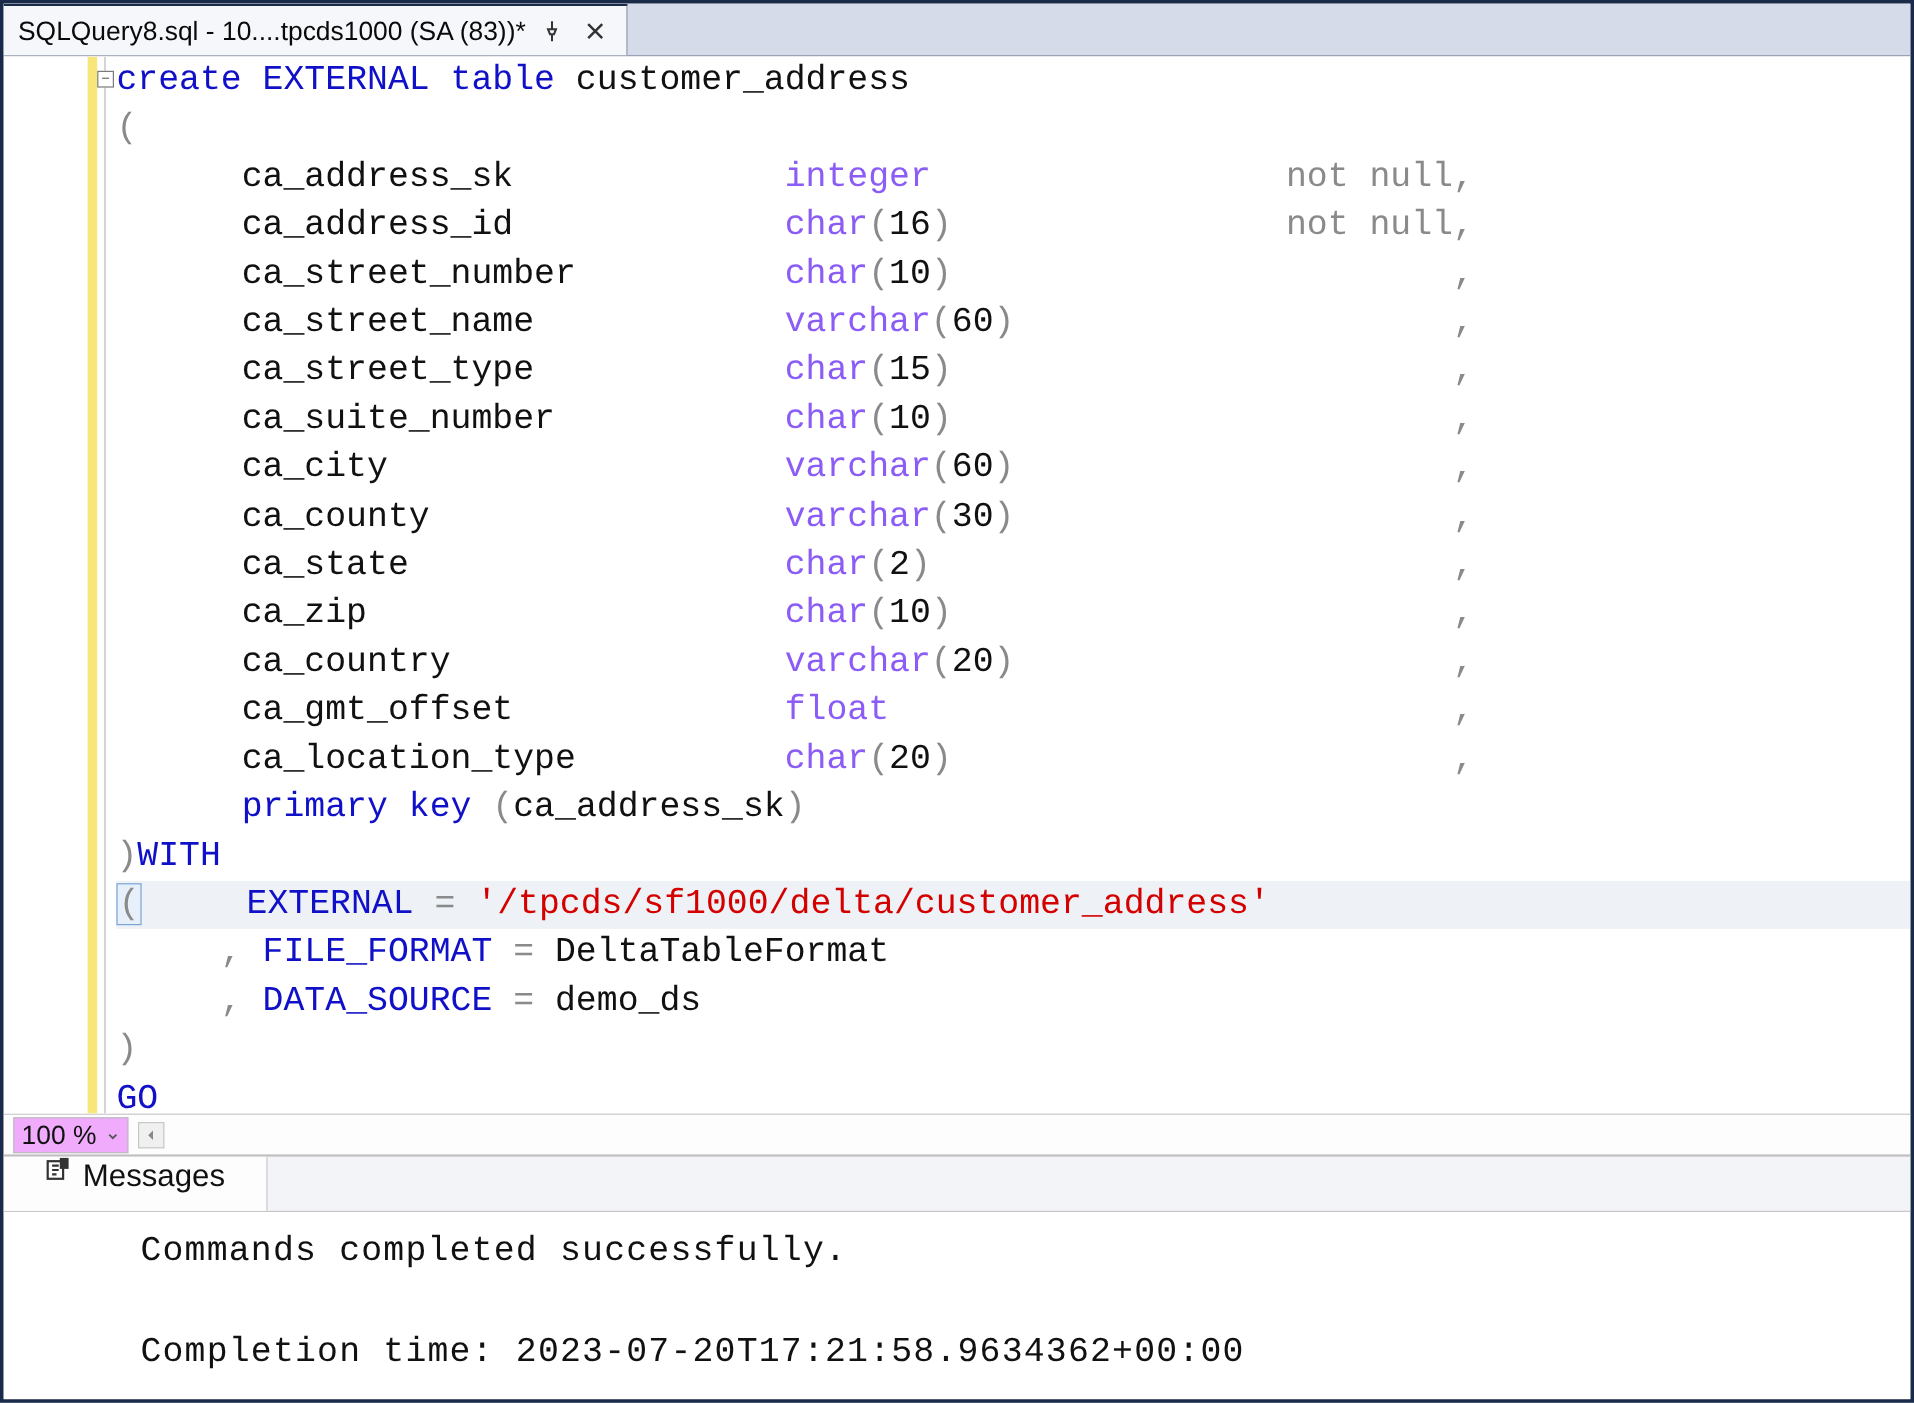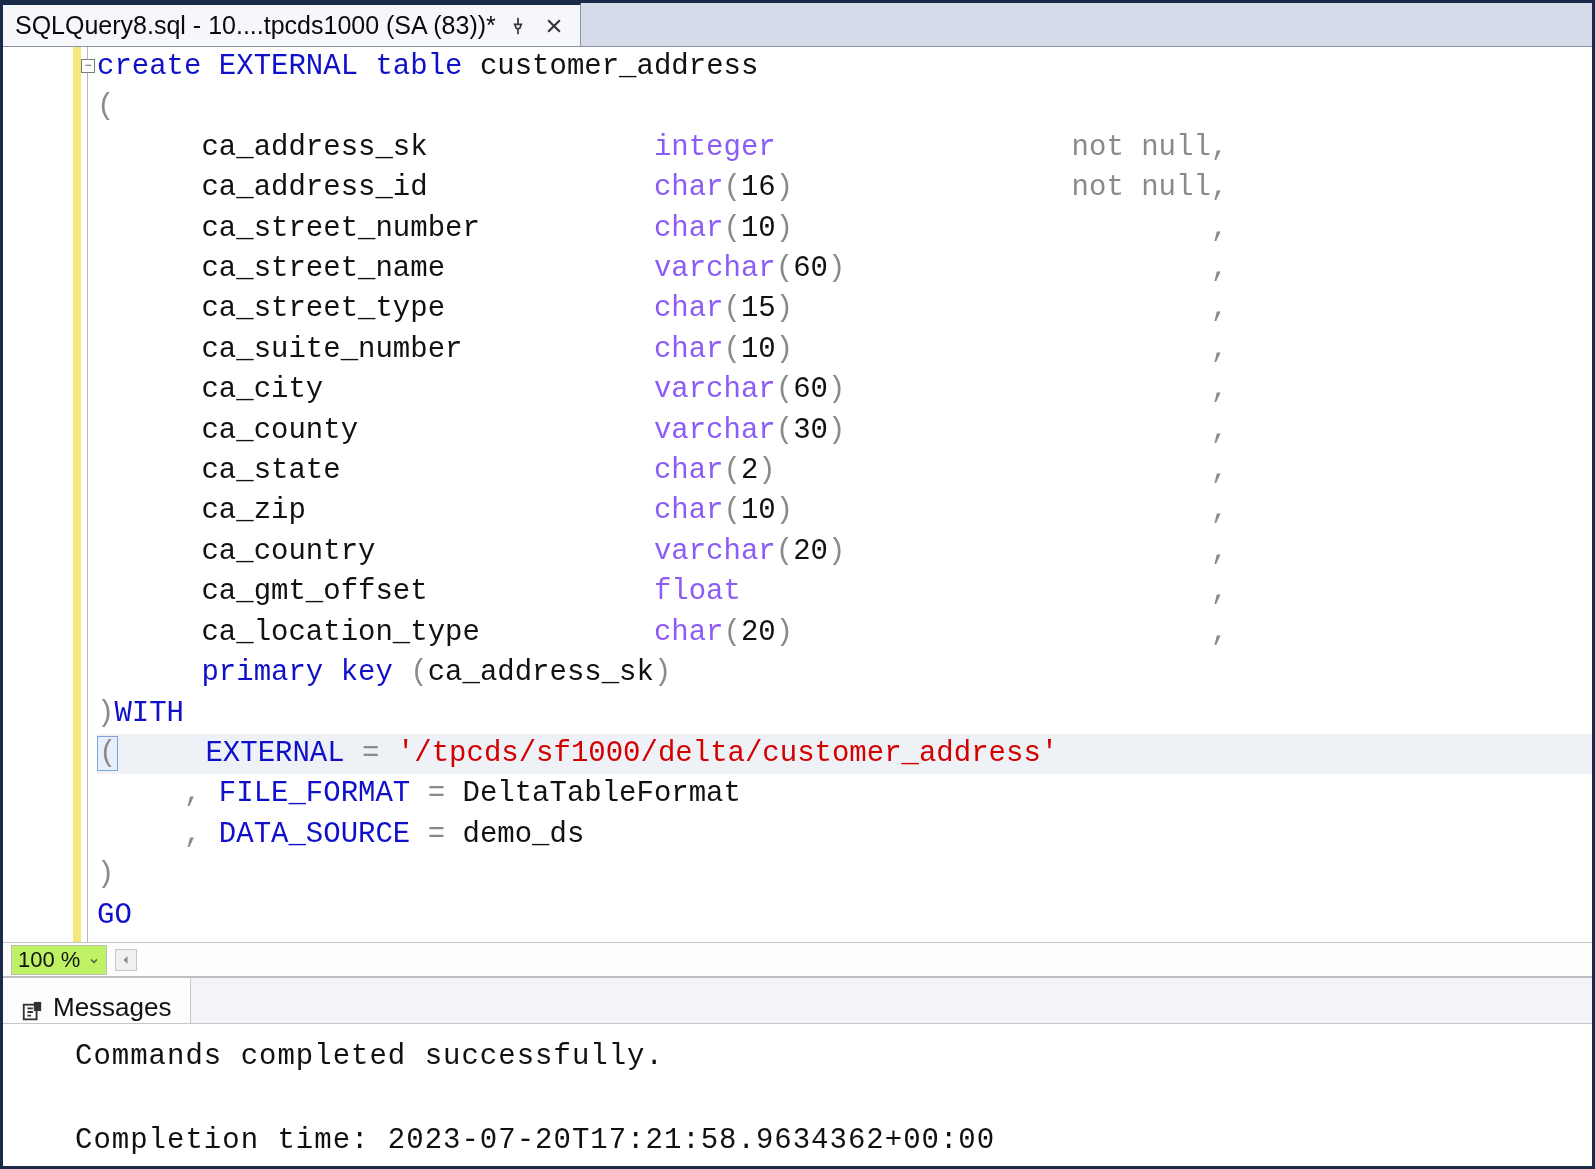--- a/index.html
+++ b/index.html
@@ -1,21 +1,21 @@
 <!DOCTYPE html>
 <html><head>
 <meta charset="utf-8">
 <style>
   * { box-sizing: border-box; margin: 0; padding: 0; }
   html, body { width: 1595px; height: 1169px; font-family: Consolas, 'Courier New', monospace; background: #fff; overflow: hidden; }
   body { border: 3px solid #1a2b4a; display: flex; flex-direction: column; }
 
   
   .tab-bar { display: flex; background: #d6dbe9; height: 44px; border-bottom: 1px solid #8a93a8; font-family: 'Segoe UI', Tahoma, sans-serif; }
-  .tab { display: flex; align-items: center; padding: 0 12px; font-size: 25px; color: #111; white-space: nowrap; }
+  .tab { display: flex; align-items: center; padding: 0 12px; font-size: 22px; color: #111; white-space: nowrap; }
   .tab.active { background: #f5f7fb; border-top: 2px solid #1a2b4a; border-right: 1px solid #8a93a8; color: #0a0a0a; }
   .tab.inactive { background: #3f5a99; color: #fff; border-right: 1px solid #1a2b4a; }
   .tab .icon { display: inline-flex; align-items: center; justify-content: center; width: 28px; height: 28px; margin-left: 8px; color: #333; }
   .tab .icon svg { width: 20px; height: 20px; }
 
   
   .editor-wrap { flex: 1; display: flex; flex-direction: column; background: #fff; overflow: hidden; }
   .editor { flex: 1; display: flex; overflow: hidden; }
   .gutter { width: 92px; background: #fff; position: relative; }
   .mod-bar { position: absolute; left: 70px; top: 0; bottom: 0; width: 8px; background: #f7e77a; }
@@ -28,30 +28,30 @@
   .type { color: #8b5cf6; }
   .gray { color: #8a8a8a; text-align: right; }
   .punc { color: #8a8a8a; }
   .str { color: #d40000; }
   .go { color: #1010c8; margin-top: 16px; }
   .hl-line { background: #eef2f6; display: inline-block; width: 100%; }
   .paren-hl { border: 1px solid #7aa5d6; background: #e6effa; padding: 0 1px; }
 
   
   .zoom-bar { height: 34px; display: flex; align-items: center; border-top: 1px solid #c7c7c7; background: #fdfdfd; padding-left: 8px; font-family: 'Segoe UI', Tahoma, sans-serif; }
-  .zoom-select { display: flex; align-items: center; font-size: 22px; color: #111; border: 1px solid #bdbdbd; background: #bef264; padding: 1px 6px; }
+  .zoom-select { display: flex; align-items: center; font-size: 22px; color: #111; border: 1px solid #bdbdbd; background: #f0abfc; padding: 1px 6px; }
   .zoom-select .caret { margin-left: 8px; }
   .hscroll-left { margin-left: 8px; width: 22px; height: 22px; border: 1px solid #c7c7c7; display: flex; align-items: center; justify-content: center; background: #f0f0f0; }
 
   
   .messages-panel { border-top: 2px solid #bfbfbf; background: #fff; }
   .msg-tabs { display: flex; background: #f3f4f8; border-bottom: 1px solid #c7c7c7; height: 46px; font-family: 'Segoe UI', Tahoma, sans-serif; }
-  .msg-tab { display: flex; align-items: flex-end; padding: 0 18px; background: #fdfdfd; border-right: 1px solid #c7c7c7; font-size: 26px; color: #111; }
+  .msg-tab { display: flex; align-items: flex-start; padding: 0 34px; background: #fdfdfd; border-right: 1px solid #c7c7c7; font-size: 26px; color: #111; }
   .msg-tab .icon { margin-right: 10px; display: inline-flex; }
-  .msg-body { padding: 12px 18px 4px 72px; font-size: 29px; line-height: 42px; white-space: pre; color: #111; font-family: Consolas, 'Courier New', monospace; letter-spacing: 1px; }
+  .msg-body { padding: 12px 18px 18px 72px; font-size: 29px; line-height: 42px; white-space: pre; color: #111; font-family: Consolas, 'Courier New', monospace; letter-spacing: 1px; margin-left: 42px; }
 </style>
 </head>
 <body>
 
 <div class="tab-bar">
   <div class="tab active">
     <span>SQLQuery8.sql - 10....tpcds1000 (SA (83))*</span>
     <span class="icon">
       <svg viewBox="0 0 24 24" fill="none" stroke="currentColor" stroke-width="2">
           <path d="M12 2v8M8 10h8l-2 5H10l-2-5zM12 15v7"></path>

